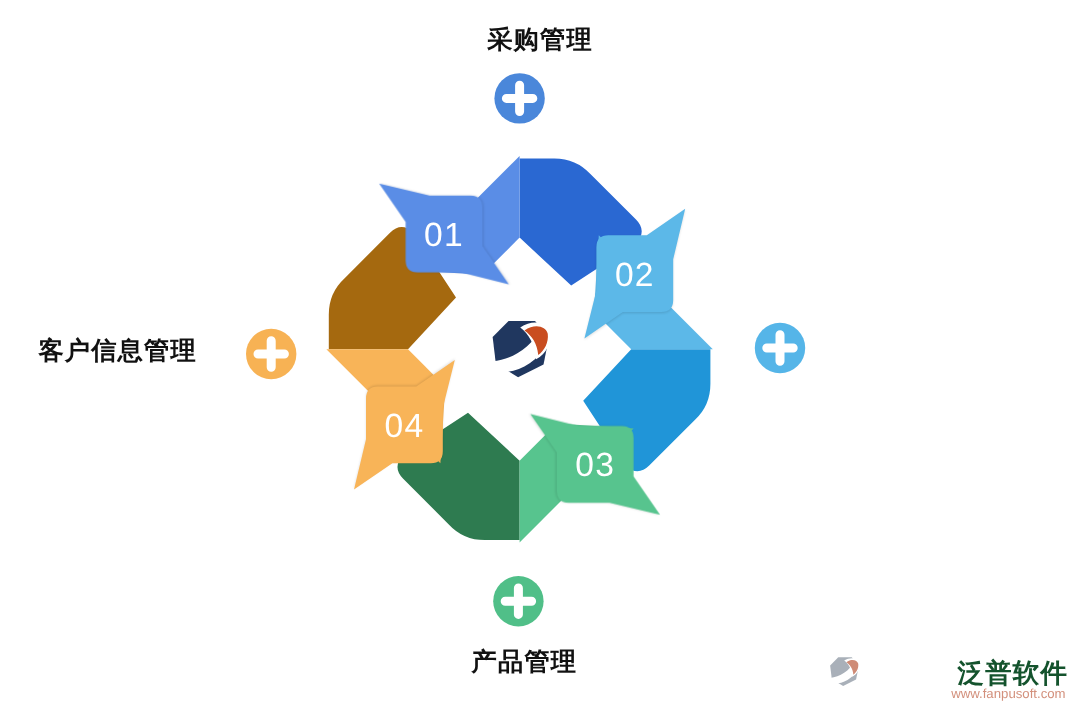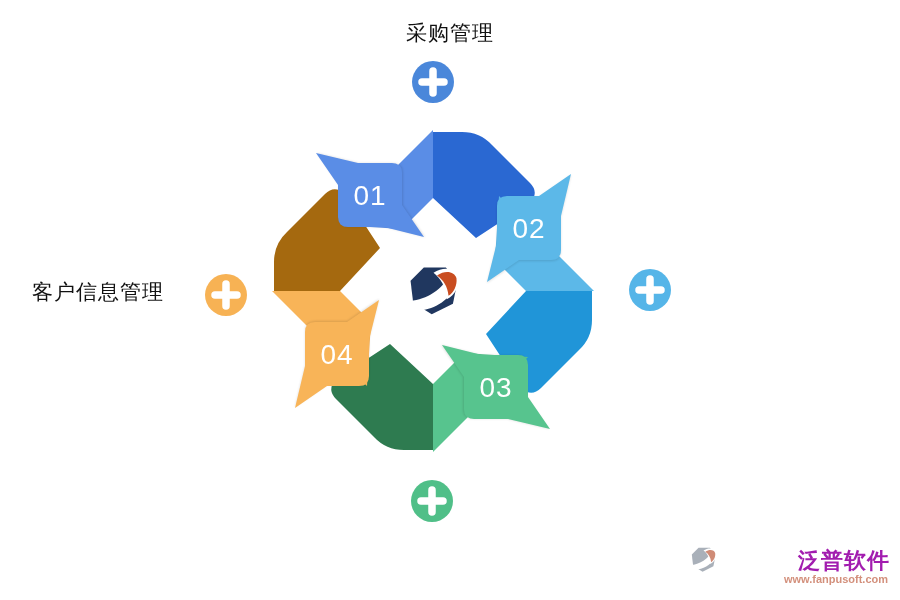--- a/index.html
+++ b/index.html
@@ -2,38 +2,38 @@
 <html><head>
 <meta charset="utf-8">
 <style>
   html,body{margin:0;padding:0;background:#ffffff;}
   .stage{
     position:relative;width:900px;height:600px;background:#ffffff;overflow:hidden;
     font-family:"Liberation Sans","DejaVu Sans",sans-serif;
   }
   .stage svg{position:absolute;left:0;top:0;}
   .side-label{
-    position:absolute;font-size:21px;font-weight:400;color:#111;
+    position:absolute;font-size:21px;font-weight:700;color:#111;
     letter-spacing:1px;white-space:nowrap;
   }
   .label-top{left:450px;top:19px;transform:translateX(-50%);}
   .label-right{left:688px;top:279px;}
   .label-bottom{left:437px;top:537px;transform:translateX(-50%);}
   .label-left{left:32px;top:278px;}
   .num{
     font-size:28px;font-weight:400;fill:#ffffff;letter-spacing:1px;
     font-family:"Liberation Sans","DejaVu Sans",sans-serif;
   }
   .head{filter:drop-shadow(0 1px 1px rgba(0,0,0,0.12));}
   .watermark{
     position:absolute;right:10px;top:546px;width:200px;height:48px;
   }
   .wm-row{display:flex;align-items:center;justify-content:flex-end;gap:2px;}
   .wm-brand{font-size:22px;font-weight:700;letter-spacing:1px;}
-  .wm-url{text-align:right;font-size:11px;margin-top:-3px;padding-right:2px;font-weight:700;}
+  .wm-url{text-align:right;font-size:11px;margin-top:-3px;padding-right:2px;font-weight:400;}
 </style>
 </head>
 <body>
 
 <div class="stage">
 
   <svg width="900" height="600" viewBox="0 0 900 600">
     <defs>
       <symbol id="fp-logo" viewBox="0 0 60 60">
         <path d="M 19,4 L 44,4 L 57,20 L 52,45 L 28,57 L 7,44 L 4,19 Z" fill="var(--c-main)"></path>
@@ -106,25 +106,26 @@
         <path d="M -11,0 H 11 M 0,-11 V 11" stroke="#ffffff" stroke-width="7.5" stroke-linecap="round" fill="none"></path>
       </g>
       <g transform="translate(226,295)">
         <circle r="21" fill="#f7b254"></circle>
         <path d="M -11,0 H 11 M 0,-11 V 11" stroke="#ffffff" stroke-width="7.5" stroke-linecap="round" fill="none"></path>
       </g>
     </g>
   </svg>
 
   <div class="side-label label-top">采购管理</div>
+  <div class="side-label label-bottom">产品管理</div>
   <div class="side-label label-left">客户信息管理</div>
 
   <div class="watermark">
     <div class="wm-row">
       <svg width="27" height="27" viewBox="0 0 60 60" style="--c-main:#a9b0b9; --c-accent:#cf8b76;">
         <use href="#fp-logo"></use>
       </svg>
-      <span class="wm-brand" style="color: #a21caf;">泛普软件</span>
+      <span class="wm-brand" style="color: #14532d;">泛普软件</span>
     </div>
     <div class="wm-url" style="color: rgb(211, 144, 124);">www.fanpusoft.com</div>
   </div>
 
 </div>
 
 </body></html>

